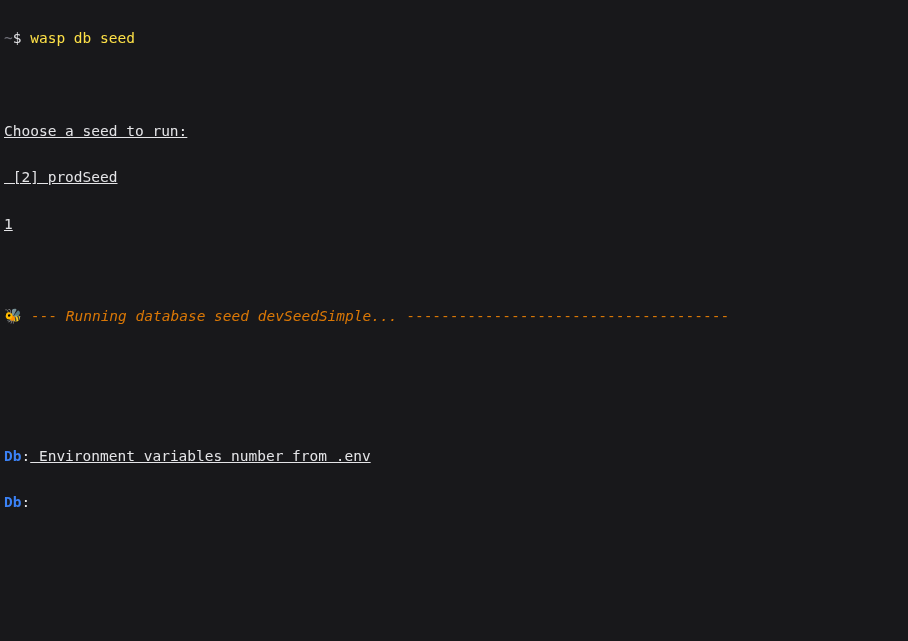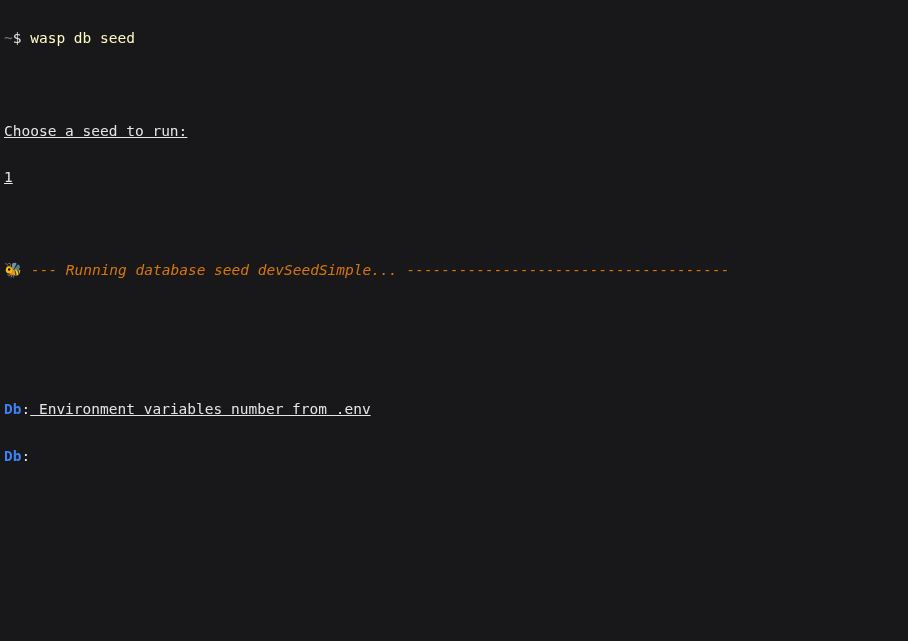--- a/index.html
+++ b/index.html
@@ -25,21 +25,21 @@
       white-space: pre;
       padding: 0 4px;
     }
     .prompt-tilde {
       color: #71717a;
     }
     .prompt-dollar {
       color: #e4e4e7;
     }
     .command {
-      color: #fef9c3;
+      color: #fde047;
     }
     .db-prefix {
       color: #3b82f6;
       font-weight: bold;
     }
     .db-colon {
       color: #e4e4e7;
     }
     .orange {
       color: #d97706;
@@ -56,20 +56,21 @@
       display: inline;
     }
   </style>
 </head>
 <body>
 
 <div class="terminal">
 <div class="line"><span class="prompt-tilde">~</span><span class="prompt-dollar">$</span> <span class="command">wasp db seed</span></div>
 <div class="line"> </div>
 <div class="line white">Choose a seed to run:</div>
+<div class="line white"> [2] prodSeed</div>
 <div class="line white">1</div>
 <div class="line"> </div>
 <div class="line"><span class="bee">🐝</span><span class="dashes"> --- </span><span class="orange">Running database seed devSeedSimple...</span><span class="dashes"> -------------------------------------</span></div>
 <div class="line"> </div>
 <div class="line"> </div>
 <div class="line"><span class="db-prefix">Db</span><span class="db-colon">:</span><span class="white"> Environment variables number from .env</span></div>
 <div class="line"><span class="db-prefix">Db</span><span class="db-colon">:</span><span class="white"></span></div>
 
 
 

